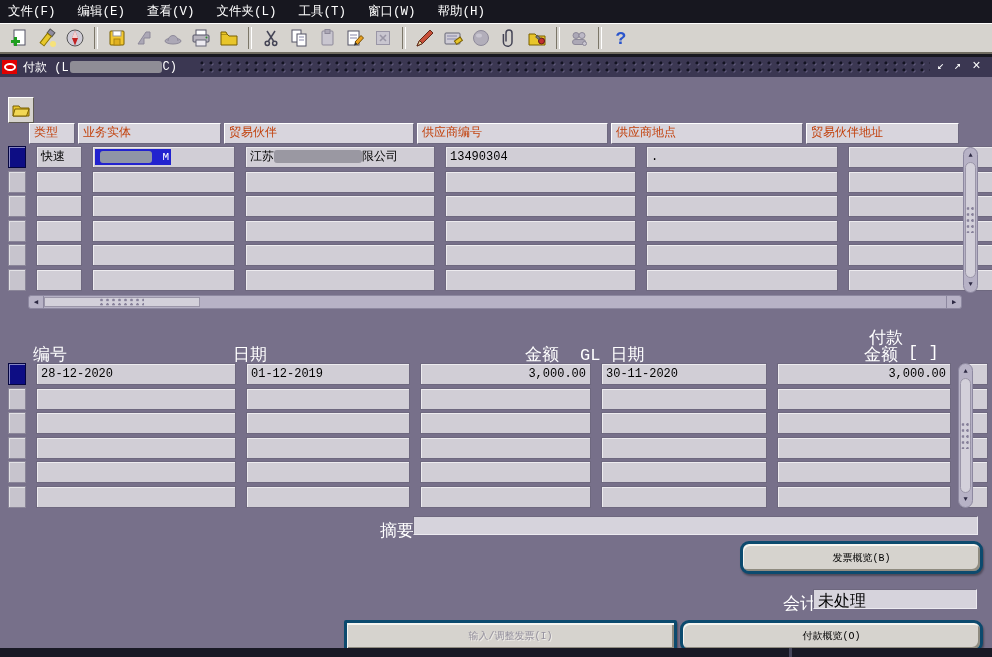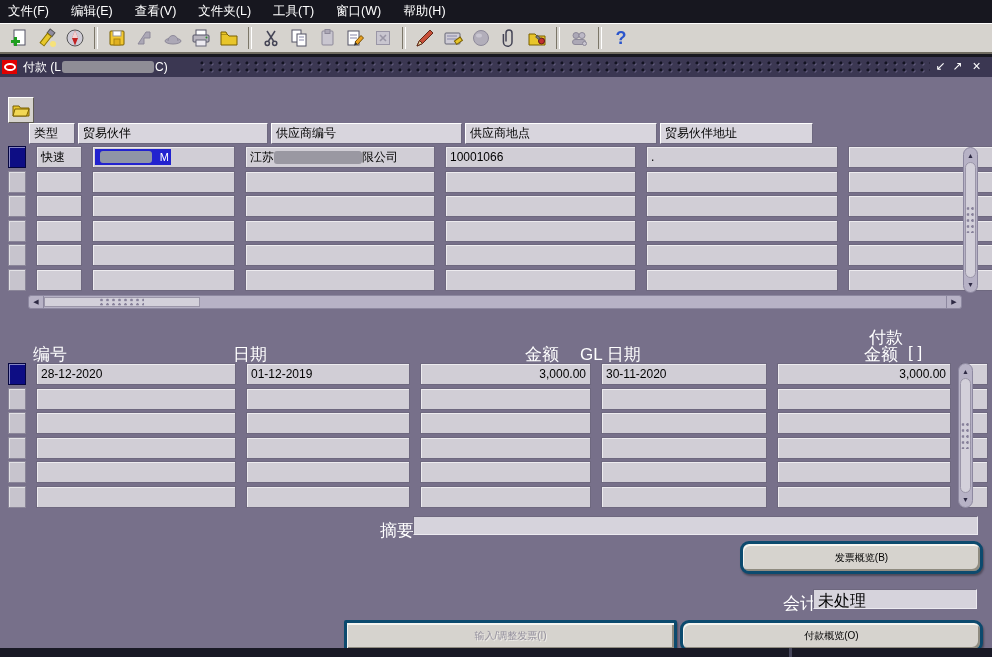--- a/index.html
+++ b/index.html
@@ -1,17 +1,17 @@
 <!DOCTYPE html>
 <html><head>
 <meta charset="utf-8">
 <style>
   html,body{margin:0;padding:0;background:#2a2a36;}
   .root{position:relative;width:992px;height:657px;background:#77708a;overflow:hidden;
-        font-family:Liberation Sans, sans-serif;-webkit-font-smoothing:none;}
+        font-family:Liberation Mono, monospace;-webkit-font-smoothing:none;}
   .abs{position:absolute;}
 
   
   .menubar{position:absolute;left:0;top:0;width:992px;height:22px;background:#17171f;
            display:flex;align-items:center;gap:22px;padding-left:8px;box-sizing:border-box;}
   .menuitem{color:#fff;font-size:12.5px;white-space:nowrap;cursor:default;}
 
   
   .toolzone{position:absolute;left:0;top:22px;width:992px;height:35px;background:#17171f;}
   .toolbar{position:absolute;left:0;top:1px;width:992px;height:31px;background:#d6d3ce;
@@ -31,21 +31,21 @@
      background-image:radial-gradient(circle at 2px 2px,#090916 1.3px,transparent 1.8px),
                       radial-gradient(circle at 2px 2px,#6b6586 1.3px,transparent 1.8px);
      background-size:9px 7px,9px 7px;background-position:0 0,1px 1px;}
   .winctl{position:absolute;top:2px;color:#fff;font-size:12px;width:15px;height:15px;line-height:15px;text-align:center;cursor:default;}
 
   
   .cl{background:#d1ced6;border:1px solid #6e687f;box-shadow:inset 1px 1px 0 rgba(255,255,255,.6);
       font-size:12px;line-height:18px;color:#000;padding:1px 4px;box-sizing:border-box;
       white-space:nowrap;overflow:hidden;}
   .hdr{background:#d8d5dd;border:1px solid #fff;border-right-color:#6d687f;border-bottom-color:#6d687f;
-       font-size:12px;line-height:17px;color:#000000;padding:1px 4px;box-sizing:border-box;white-space:nowrap;overflow:hidden;}
+       font-size:12px;line-height:17px;color:#c2410c;padding:1px 4px;box-sizing:border-box;white-space:nowrap;overflow:hidden;}
   .trow{display:flex;gap:10px;height:22px;margin-bottom:2.5px;}
   .hrow{display:flex;gap:3px;height:21px;}
   .sel{width:18px;flex:none;background:#c7c4cd;border:1px solid #8a8598;box-shadow:inset 1px 1px 0 rgba(255,255,255,.5);box-sizing:border-box;}
   .sel.on{background:#0d0d84;border-color:#05053f;}
   .spacer{width:18px;flex:none;}
   
   .c1a{width:46px;flex:none;} .c1b{width:143px;flex:none;} .c1c{width:190px;flex:none;}
   .c1d{width:191px;flex:none;} .c1e{width:192px;flex:none;} .c1f{width:153px;flex:none;}
   
   .c2a{width:200px;flex:none;} .c2b{width:164px;flex:none;} .c2c{width:171px;flex:none;}
@@ -272,39 +272,40 @@
     <svg width="20" height="20">
         <path d="M2 6h6l1.5 2H18v8H2z" fill="#e8c52a" stroke="#7a6000"></path>
         <path d="M4 9h14l-2.5 7H2z" fill="#f2d855" stroke="#7a6000"></path>
       </svg>
   </div>
 
   <div class="abs" style="left:8px;top:123px;">
     <div class="hrow">
       <span class="spacer"></span>
       <span class="hdr c1a">类型</span>
+      <span class="hdr c1b">业务实体</span>
       <span class="hdr c1c">贸易伙伴</span>
       <span class="hdr c1d">供应商编号</span>
       <span class="hdr c1e">供应商地点</span>
       <span class="hdr c1f">贸易伙伴地址</span>
     </div>
   </div>
 
   <div class="abs" style="left:8px;top:146px;">
     <div class="trow">
       <span class="sel on"></span>
       <span class="cl c1a">快速</span>
       <span class="cl c1b" style="position:relative;">
         <span class="selblock">
           <span class="redact"></span>
             <span>M</span>
         </span>
       </span>
       <span class="cl c1c"><span>江苏</span><span class="redact" style="width:88px;"></span><span>限公司</span></span>
-      <span class="cl c1d">10001066</span>
+      <span class="cl c1d">13490304</span>
       <span class="cl c1e">.</span>
       <span class="cl c1f"></span>
     </div>
     <div class="trow">
         <span class="sel"></span>
         <span class="cl c1a"></span>
         <span class="cl c1b"></span>
         <span class="cl c1c"></span>
         <span class="cl c1d"></span>
         <span class="cl c1e"></span>

